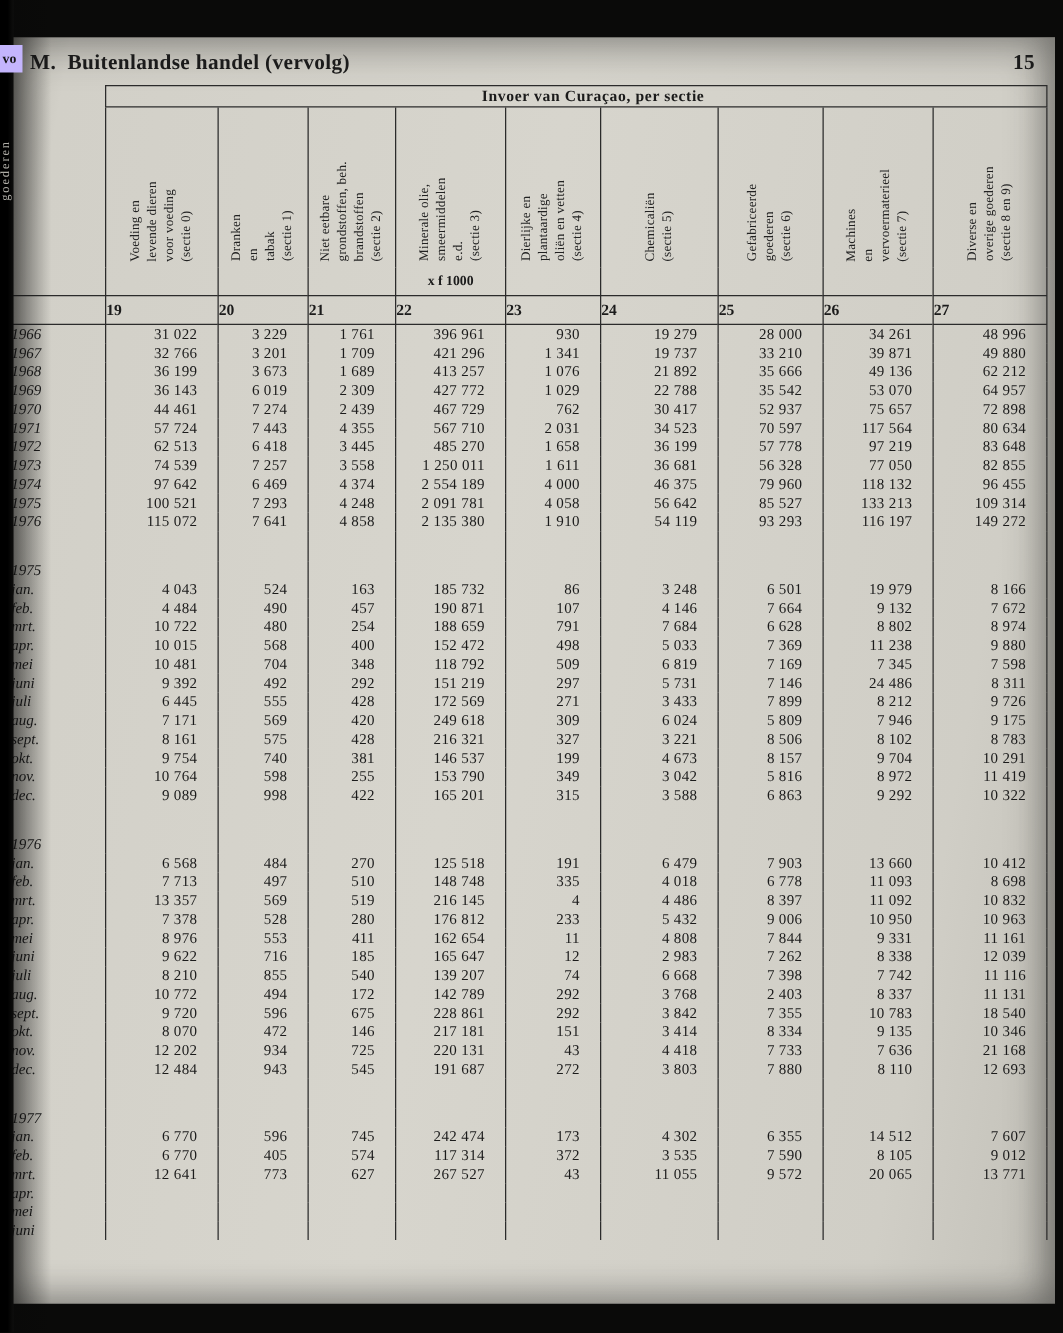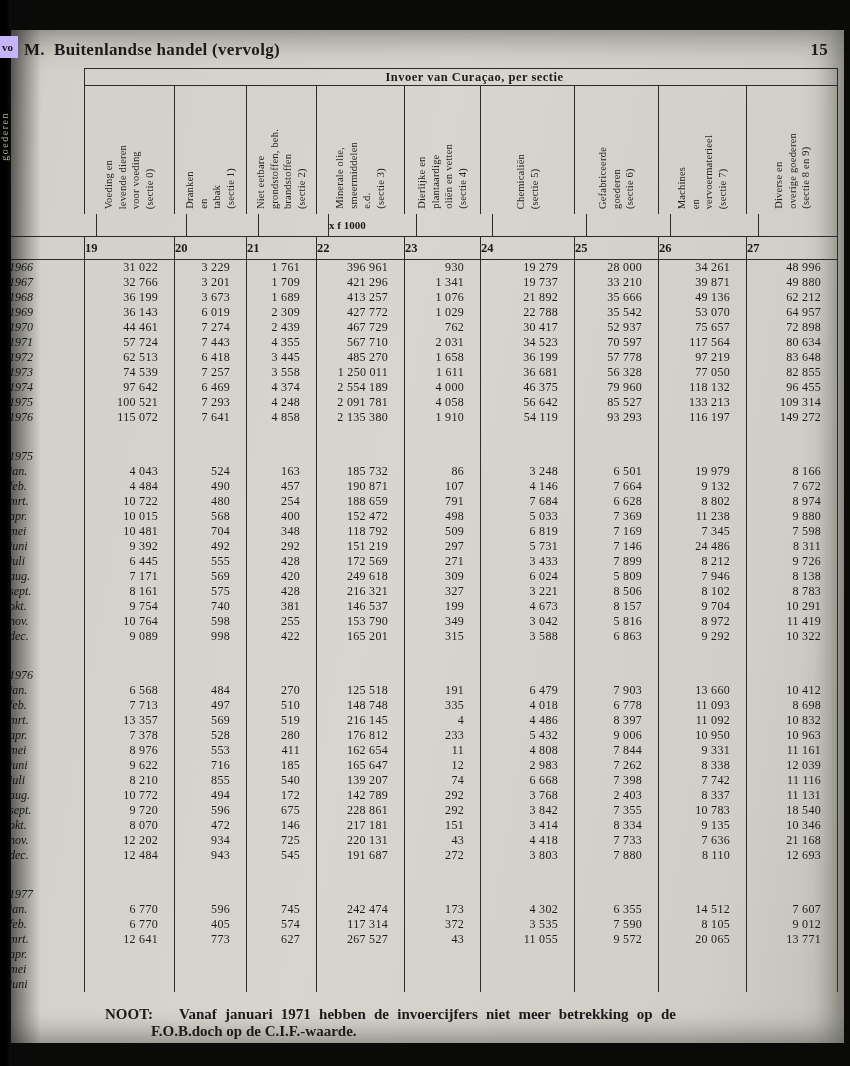--- a/index.html
+++ b/index.html
@@ -60,21 +60,21 @@
   .h-nums  { height:24px !important; line-height:23px !important; }
   .h-gap   { height:24px !important; }
   .hcell {
     display:flex; align-items:flex-end; justify-content:center; padding-bottom:5px;
   }
   .rot {
     writing-mode:vertical-rl; transform:rotate(180deg);
     white-space:pre-line; font-size:10.5px; line-height:1.3;
     letter-spacing:0.2px; color:#222; height:auto; overflow:visible;
   }
-  .ucell { text-align:left; font-size:11px; font-weight:bold;margin-left:12px; }
+  .ucell { text-align:center; font-size:11px; font-weight:bold; }
   .ncell {
     font-size:12.5px; font-weight:bold;
     border-top:1px solid #2b2b2b; border-bottom:1px solid #2b2b2b;
   }
   .val { text-align:right; padding-right:16px; white-space:pre; letter-spacing:0.3px; }
   .lblc { font-style:italic; padding-left:3px; white-space:pre; }
   
   .note {
     display:flex; margin:14px 0 0 99px;
     font-weight:bold; font-size:15px; line-height:17px;
@@ -368,21 +368,21 @@
       <div class="c val rb">9 726</div>
       <div class="lblc">aug.</div>
       <div class="c val">7 171</div>
       <div class="c val">569</div>
       <div class="c val">420</div>
       <div class="c val">249 618</div>
       <div class="c val">309</div>
       <div class="c val">6 024</div>
       <div class="c val">5 809</div>
       <div class="c val">7 946</div>
-      <div class="c val rb">8 138</div>
+      <div class="c val rb">9 175</div>
       <div class="lblc">sept.</div>
       <div class="c val">8 161</div>
       <div class="c val">575</div>
       <div class="c val">428</div>
       <div class="c val">216 321</div>
       <div class="c val">327</div>
       <div class="c val">3 221</div>
       <div class="c val">8 506</div>
       <div class="c val">8 102</div>
       <div class="c val rb">8 783</div>
@@ -631,25 +631,18 @@
       <div class="c val"></div>
       <div class="c val"></div>
       <div class="c val"></div>
       <div class="c val"></div>
       <div class="c val"></div>
       <div class="c val"></div>
       <div class="c val"></div>
       <div class="c val rb"></div>
     </div>
 
-  <div class="note">
-    <span class="note-label">NOOT:</span>
-    <span class="note-body">
-      <span class="l1">Vanaf januari 1971 hebben de invoercijfers niet meer betrekking op de</span>
-      <span class="l2">F.O.B.doch op de C.I.F.-waarde.</span>
-    </span>
-  </div>
 </div>
 
 <div class="gutter"></div>
 <div class="gutter-fade"></div>
 <div class="frag-vo">vo</div>
 <div class="frag-rot">goederen</div>
 
 </body></html>

